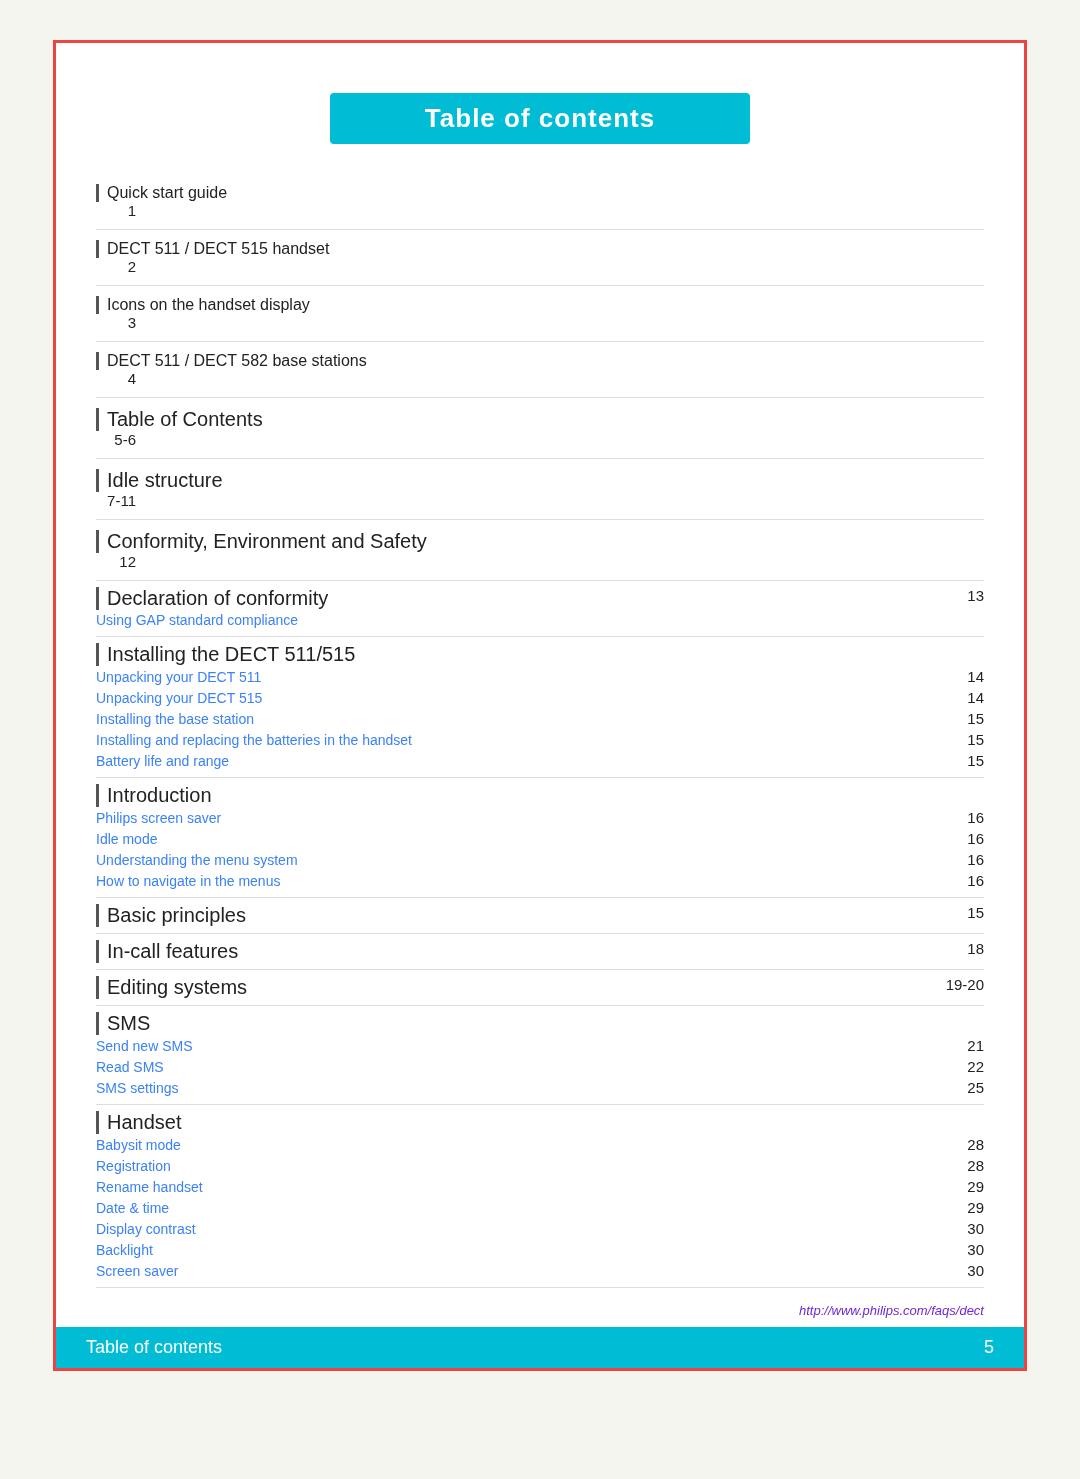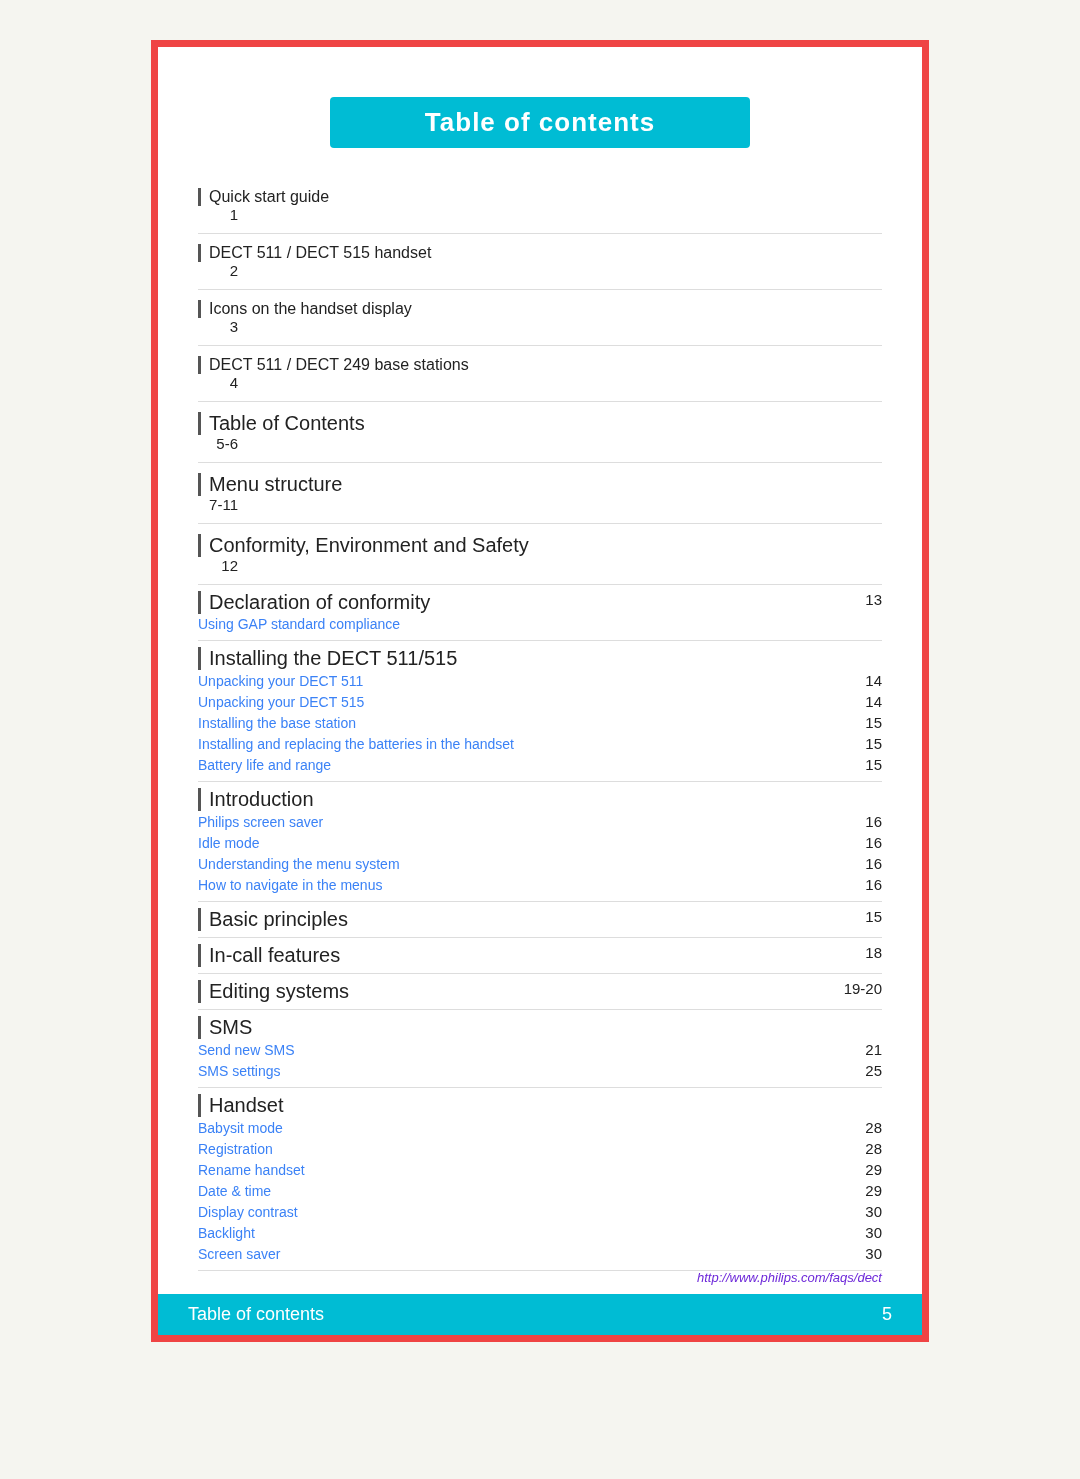--- a/index.html
+++ b/index.html
@@ -13,25 +13,25 @@
       min-height: 1479px;
       background: #f5f5f0;
       font-family: Arial, sans-serif;
       display: flex;
       flex-direction: column;
       align-items: center;
       padding: 40px 20px 20px;
     }
 
     .page-container {
-      width: 778px;
+      width: 974px;
       background: #ffffff;
-      border: 7px solid #ef4444;
+      border: 3px solid #ef4444;
       position: relative;
-      padding-bottom: 44px;
+      padding-bottom: 60px;
     }
 
     .header-title-bar {
       background: #00bcd4;
       color: white;
       text-align: center;
       font-size: 26px;
       font-weight: bold;
       padding: 10px 20px;
       margin: 30px auto 0;
@@ -144,29 +144,29 @@
     </div>
     <div class="toc-row">
       <span class="toc-label left-border">DECT 511 / DECT 515 handset</span>
       <span class="toc-page">2</span>
     </div>
     <div class="toc-row">
       <span class="toc-label left-border">Icons on the handset display</span>
       <span class="toc-page">3</span>
     </div>
     <div class="toc-row">
-      <span class="toc-label left-border">DECT 511 / DECT 249 base stations</span>
+      <span class="toc-label left-border">DECT 511 / DECT 582 base stations</span>
       <span class="toc-page">4</span>
     </div>
     <div class="toc-row">
       <span class="toc-label large left-border">Table of Contents</span>
       <span class="toc-page">5-6</span>
     </div>
     <div class="toc-row">
-      <span class="toc-label large left-border">Menu structure</span>
+      <span class="toc-label large left-border">Idle structure</span>
       <span class="toc-page">7-11</span>
     </div>
     <div class="toc-row">
       <span class="toc-label large left-border">Conformity, Environment and Safety</span>
       <span class="toc-page">12</span>
     </div>
 
     <div class="toc-group">
       <div class="toc-group-header">
         <span class="toc-label large left-border">Declaration of conformity</span>
@@ -257,20 +257,24 @@
 
     <div class="toc-group">
       <div class="toc-group-header">
         <span class="toc-label large left-border">SMS</span>
         <span class="toc-page"></span>
       </div>
       <div class="toc-group-subs">
         <div class="toc-sub-row">
           <span class="toc-label sub">Send new SMS</span>
           <span class="toc-page">21</span>
+        </div>
+        <div class="toc-sub-row">
+          <span class="toc-label sub">Read SMS</span>
+          <span class="toc-page">22</span>
         </div>
         <div class="toc-sub-row">
           <span class="toc-label sub">SMS settings</span>
           <span class="toc-page">25</span>
         </div>
       </div>
     </div>
 
     <div class="toc-group">
       <div class="toc-group-header">

